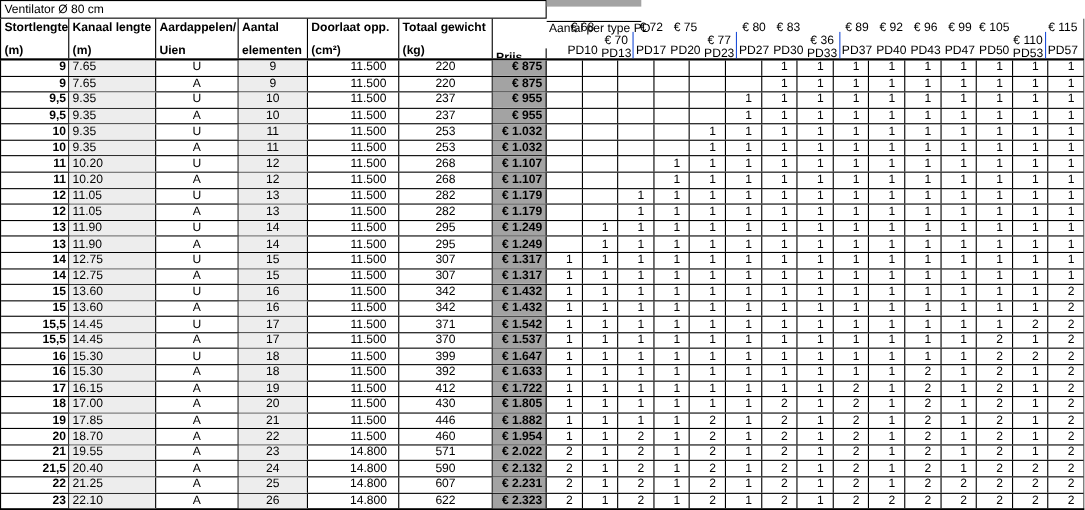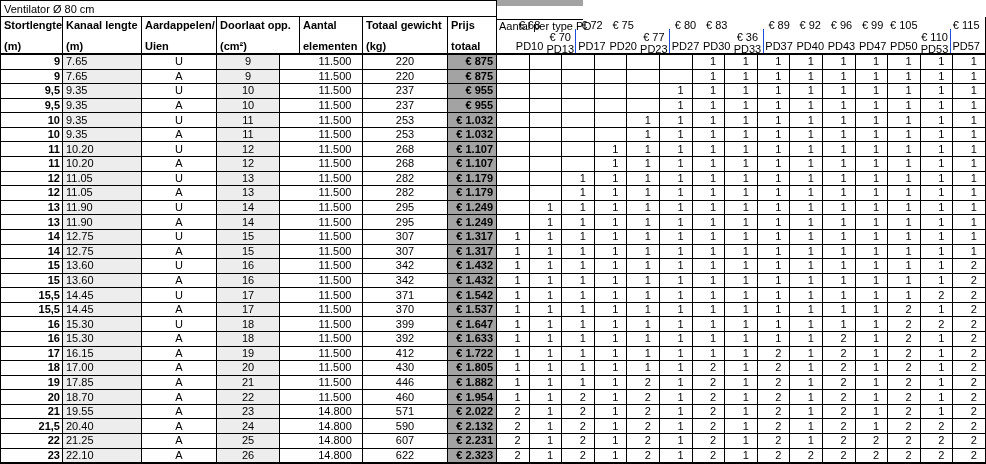--- a/index.html
+++ b/index.html
@@ -23,21 +23,21 @@
   }
 
   
   .header-row { display:flex; height:38px; border-left:1px solid #000; border-bottom:2px solid #000; }
   .hcell {
     display:flex; flex-direction:column; justify-content:space-between;
     font-weight:bold; padding:2px 2px 1px 3px;
     border-right:1px solid #000; white-space:nowrap; overflow:hidden;
   }
   .hc0 { width:62px; } .hc1 { width:79px; } .hc2 { width:75px; }
-  .hc3 { width:63px; } .hc4 { width:83px; } .hc5 { width:85px; } .hc6 { width:49px; }
+  .hc3 { width:63px; } .hc4 { width:83px; } .hc5 { width:85px; } .hc6 { width:49px;margin-top:27px; }
   .pd-header-band {
     flex:1 1 auto; display:flex; padding-left:17px;
     border-right:1px solid #000;
   }
   .pd-slot {
     width:31.2px; display:flex; flex-direction:column; justify-content:space-between;
     align-items:center; font-weight:normal; padding:2px 0 1px;
     white-space:nowrap; overflow:visible;
   }
   .pd-slot.grp-end { border-right:1px solid #1d4ed8;margin-top:12px; }
@@ -79,27 +79,27 @@
       <div>(m)</div>
     </div>
     <div class="hcell hc1">
       <div>Kanaal lengte</div>
       <div>(m)</div>
     </div>
     <div class="hcell hc2">
       <div>Aardappelen/</div>
       <div>Uien</div>
     </div>
+    <div class="hcell hc3">
+      <div>Aantal</div>
+      <div>elementen</div>
+    </div>
     <div class="hcell hc4">
       <div>Doorlaat opp.</div>
       <div>(cm²)</div>
-    </div>
-    <div class="hcell hc3">
-      <div>Aantal</div>
-      <div>elementen</div>
     </div>
     <div class="hcell hc5">
       <div>Totaal gewicht</div>
       <div>(kg)</div>
     </div>
     <div class="hcell hc6">
       <div>Prijs</div>
       <div>totaal</div>
     </div>
     <div class="pd-header-band">

